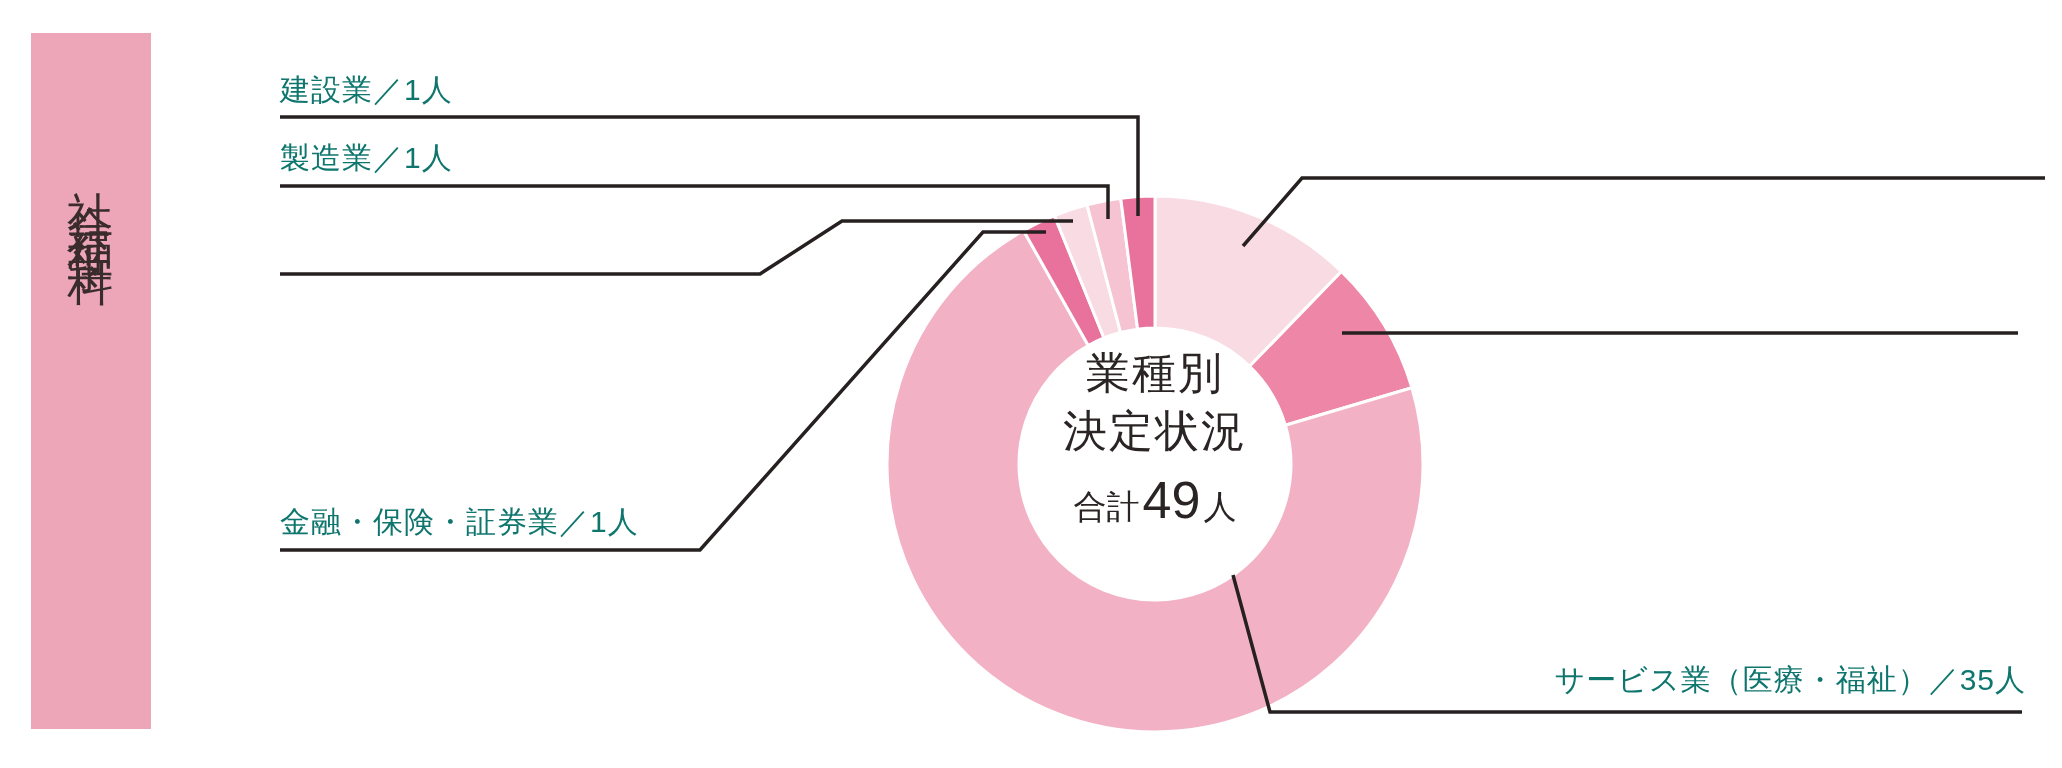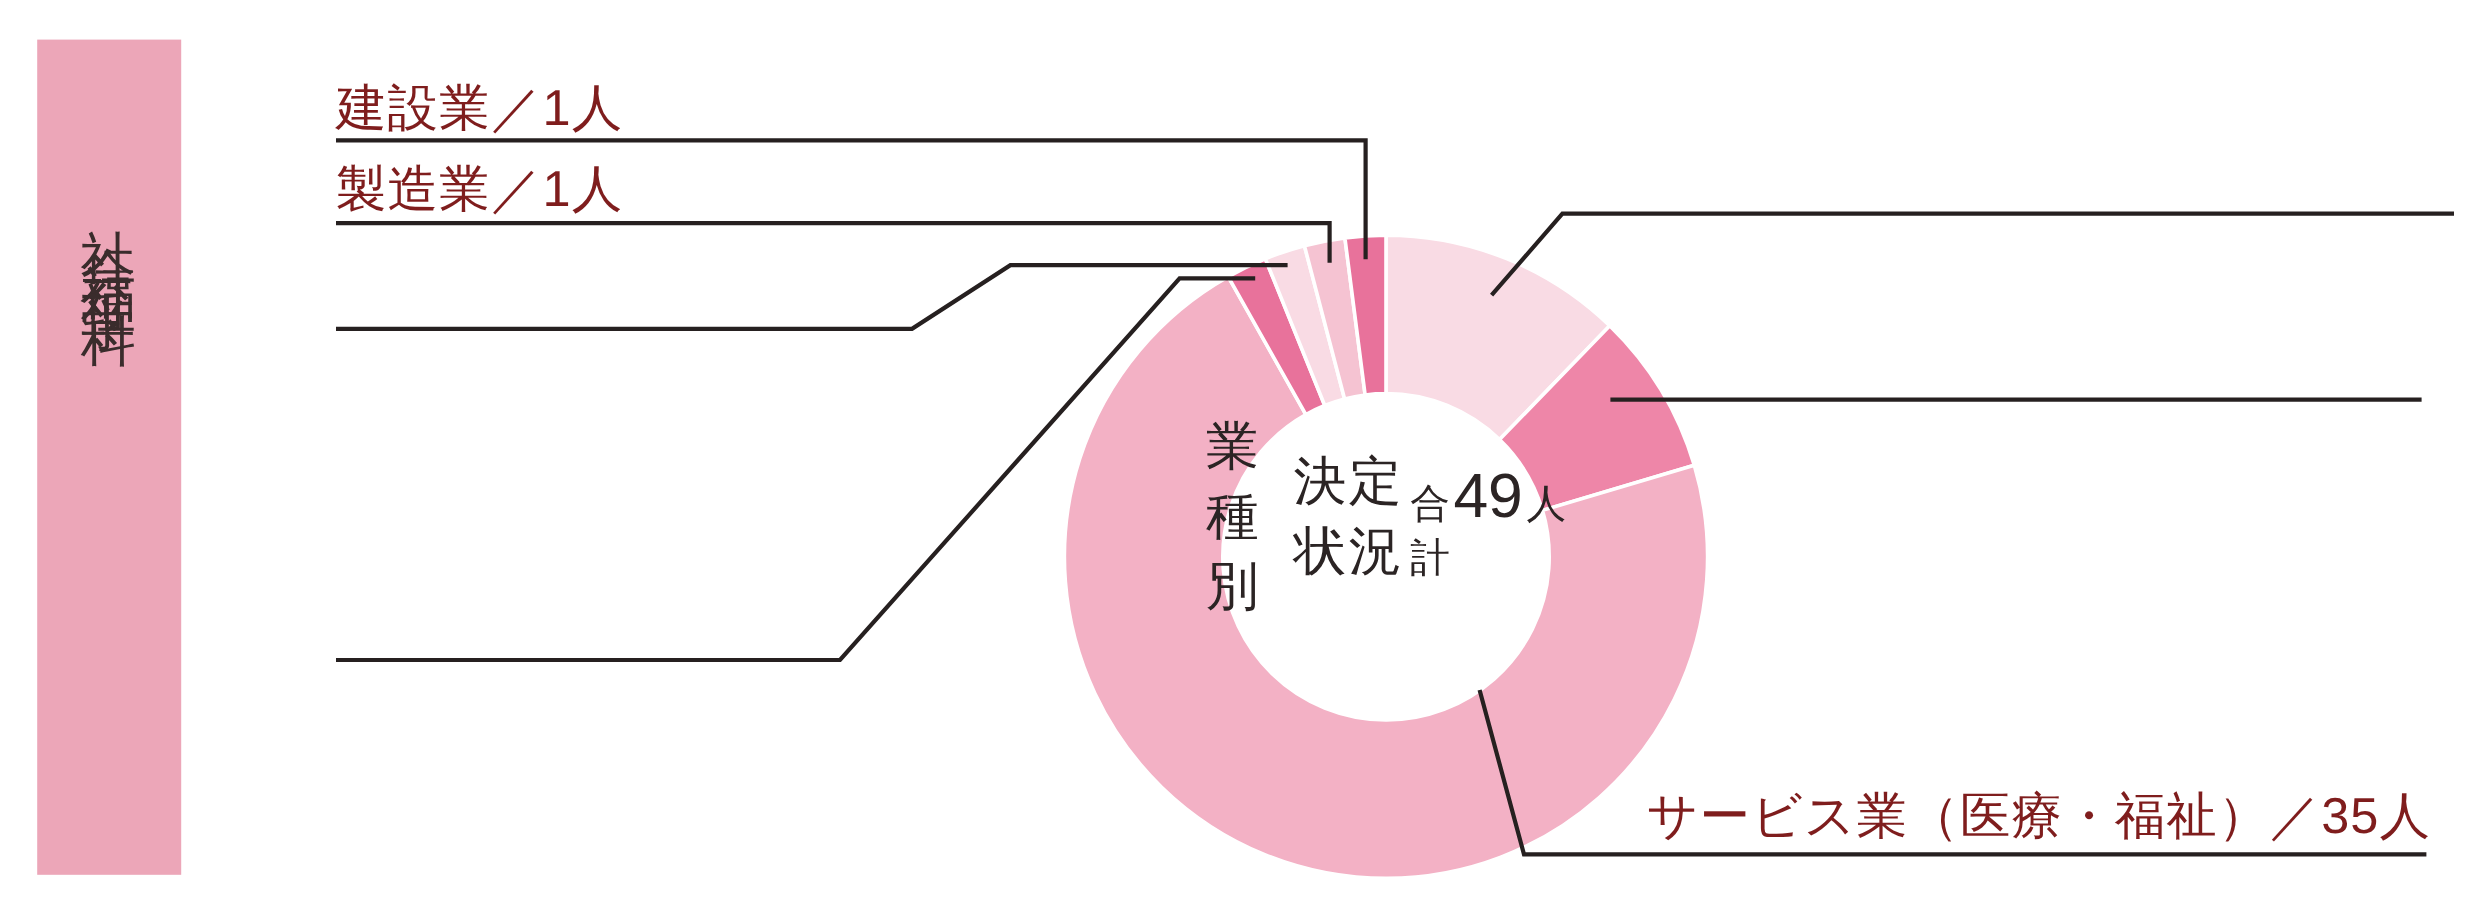--- a/index.html
+++ b/index.html
@@ -13,27 +13,27 @@
   }
   .banner-title{
     position:absolute;left:50%;top:122px;transform:translateX(-50%);
     writing-mode:vertical-rl;text-orientation:upright;
     font-size:46px;letter-spacing:14px;color:#3A2C2C;font-weight:500;
     white-space:nowrap;
   }
   .chart-svg{position:absolute;left:0;top:0;width:2062px;height:768px;}
   .leader{fill:none;stroke:#262020;stroke-width:3.5;stroke-linejoin:miter;}
   .lbl{
-    position:absolute;font-size:42px;line-height:44px;color:#7f1d1d;
+    position:absolute;font-size:30px;line-height:44px;color:#0f766e;
     white-space:nowrap;letter-spacing:1px;
   }
   .lbl-right{text-align:right;}
   .center-label{
     position:absolute;left:1005px;top:344px;width:300px;
-    display:flex;flex-direction:row;align-items:center;
+    display:flex;flex-direction:column;align-items:center;
     color:#2B2424;
   }
   .center-line{font-size:44px;line-height:58px;letter-spacing:2px;}
   .total-row{display:flex;align-items:baseline;margin-top:10px;}
   .total-prefix,.total-suffix{font-size:33px;}
   .total-value{font-size:52px;letter-spacing:0;margin:0 3px;}
 </style>
 </head>
 <body>
 
@@ -67,16 +67,17 @@
     <div class="center-line">決定状況</div>
     <div class="total-row">
       <span class="total-prefix">合計</span>
       <span class="total-value">49</span>
       <span class="total-suffix">人</span>
     </div>
   </div>
 
   <div class="lbl" style="left:280px;top:68px;">建設業／1人</div>
   <div class="lbl" style="left:280px;top:136px;">製造業／1人</div>
+  <div class="lbl" style="left:280px;top:500px;">金融・保険・証券業／1人</div>
 
   <div class="lbl lbl-right" style="right:36px;top:658px;">サービス業（医療・福祉）／35人</div>
 
 </div>
 
 </body></html>

